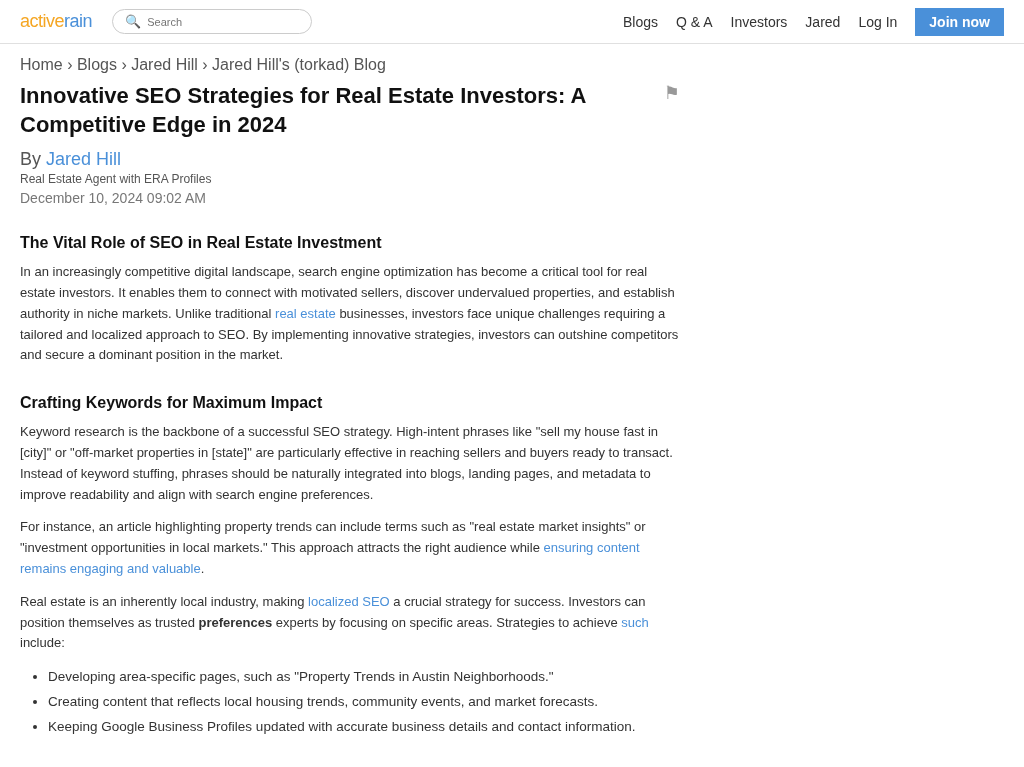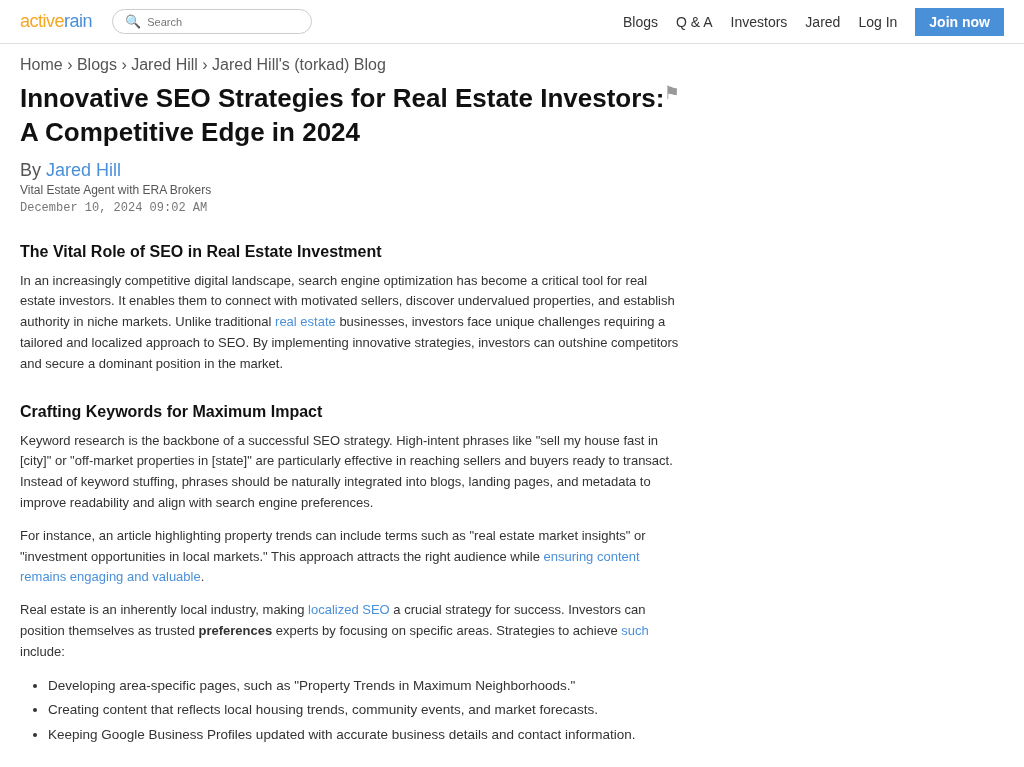--- a/index.html
+++ b/index.html
@@ -100,21 +100,21 @@
     .bookmark-icon {
       position: absolute;
       right: 0;
       top: 0;
       color: #999;
       font-size: 18px;
       cursor: pointer;
     }
 
     .article-title {
-      font-size: 26px;
+      font-size: 22px;
       font-weight: bold;
       color: #111;
       line-height: 1.3;
       margin-bottom: 10px;
     }
 
     .author-line {
       font-size: 18px;
       color: #555;
       margin-bottom: 2px;
@@ -122,24 +122,23 @@
     .author-line a {
       color: #4a90d9;
       text-decoration: none;
     }
     .author-title {
       font-size: 12px;
       color: #555;
       margin-bottom: 4px;
     }
     .date-line {
-      font-size: 12px;
+      font-size: 14px;
       color: #777;
       margin-bottom: 20px;
-      font-family: Liberation Mono, monospace;
     }
 
     .section-heading {
       font-size: 16px;
       font-weight: bold;
       color: #111;
       margin-top: 28px;
       margin-bottom: 10px;
     }
 
@@ -200,41 +199,41 @@
     <div class="article-content">
 
       <span class="bookmark-icon">⚑</span>
 
       <h1 class="article-title">Innovative SEO Strategies for Real Estate Investors: A Competitive Edge in 2024</h1>
 
       <div class="author-line">
         <span>By</span>
         <a href="#">Jared Hill</a>
       </div>
-      <div class="author-title">Vital Estate Agent with ERA Brokers</div>
+      <div class="author-title">Real Estate Agent with ERA Profiles</div>
       <div class="date-line">December 10, 2024 09:02 AM</div>
 
       <h2 class="section-heading">The Vital Role of SEO in Real Estate Investment</h2>
       <p class="article-p">
         In an increasingly competitive digital landscape, search engine optimization has become a critical tool for real estate investors. It enables them to connect with motivated sellers, discover undervalued properties, and establish authority in niche markets. Unlike traditional <a href="#">real estate</a> businesses, investors face unique challenges requiring a tailored and localized approach to SEO. By implementing innovative strategies, investors can outshine competitors and secure a dominant position in the market.
       </p>
 
       <h2 class="section-heading">Crafting Keywords for Maximum Impact</h2>
       <p class="article-p">
         Keyword research is the backbone of a successful SEO strategy. High-intent phrases like "sell my house fast in [city]" or "off-market properties in [state]" are particularly effective in reaching sellers and buyers ready to transact. Instead of keyword stuffing, phrases should be naturally integrated into blogs, landing pages, and metadata to improve readability and align with search engine preferences.
       </p>
       <p class="article-p">
         For instance, an article highlighting property trends can include terms such as "real estate market insights" or "investment opportunities in local markets." This approach attracts the right audience while <a href="#">ensuring content remains engaging and valuable</a>.
       </p>
 
       <p class="article-p">
         Real estate is an inherently local industry, making <a href="#">localized SEO</a> a crucial strategy for success. Investors can position themselves as trusted <strong>preferences</strong> experts by focusing on specific areas. Strategies to achieve <a href="#">such</a> include:
       </p>
       <ul class="article-list">
-        <li>Developing area-specific pages, such as "Property Trends in Maximum Neighborhoods."</li>
+        <li>Developing area-specific pages, such as "Property Trends in Austin Neighborhoods."</li>
         <li>Creating content that reflects local housing trends, community events, and market forecasts.</li>
         <li>Keeping Google Business Profiles updated with accurate business details and contact information.</li>
       </ul>
 
     </div>
   </div>
 
 </div>
 
 </body></html>

